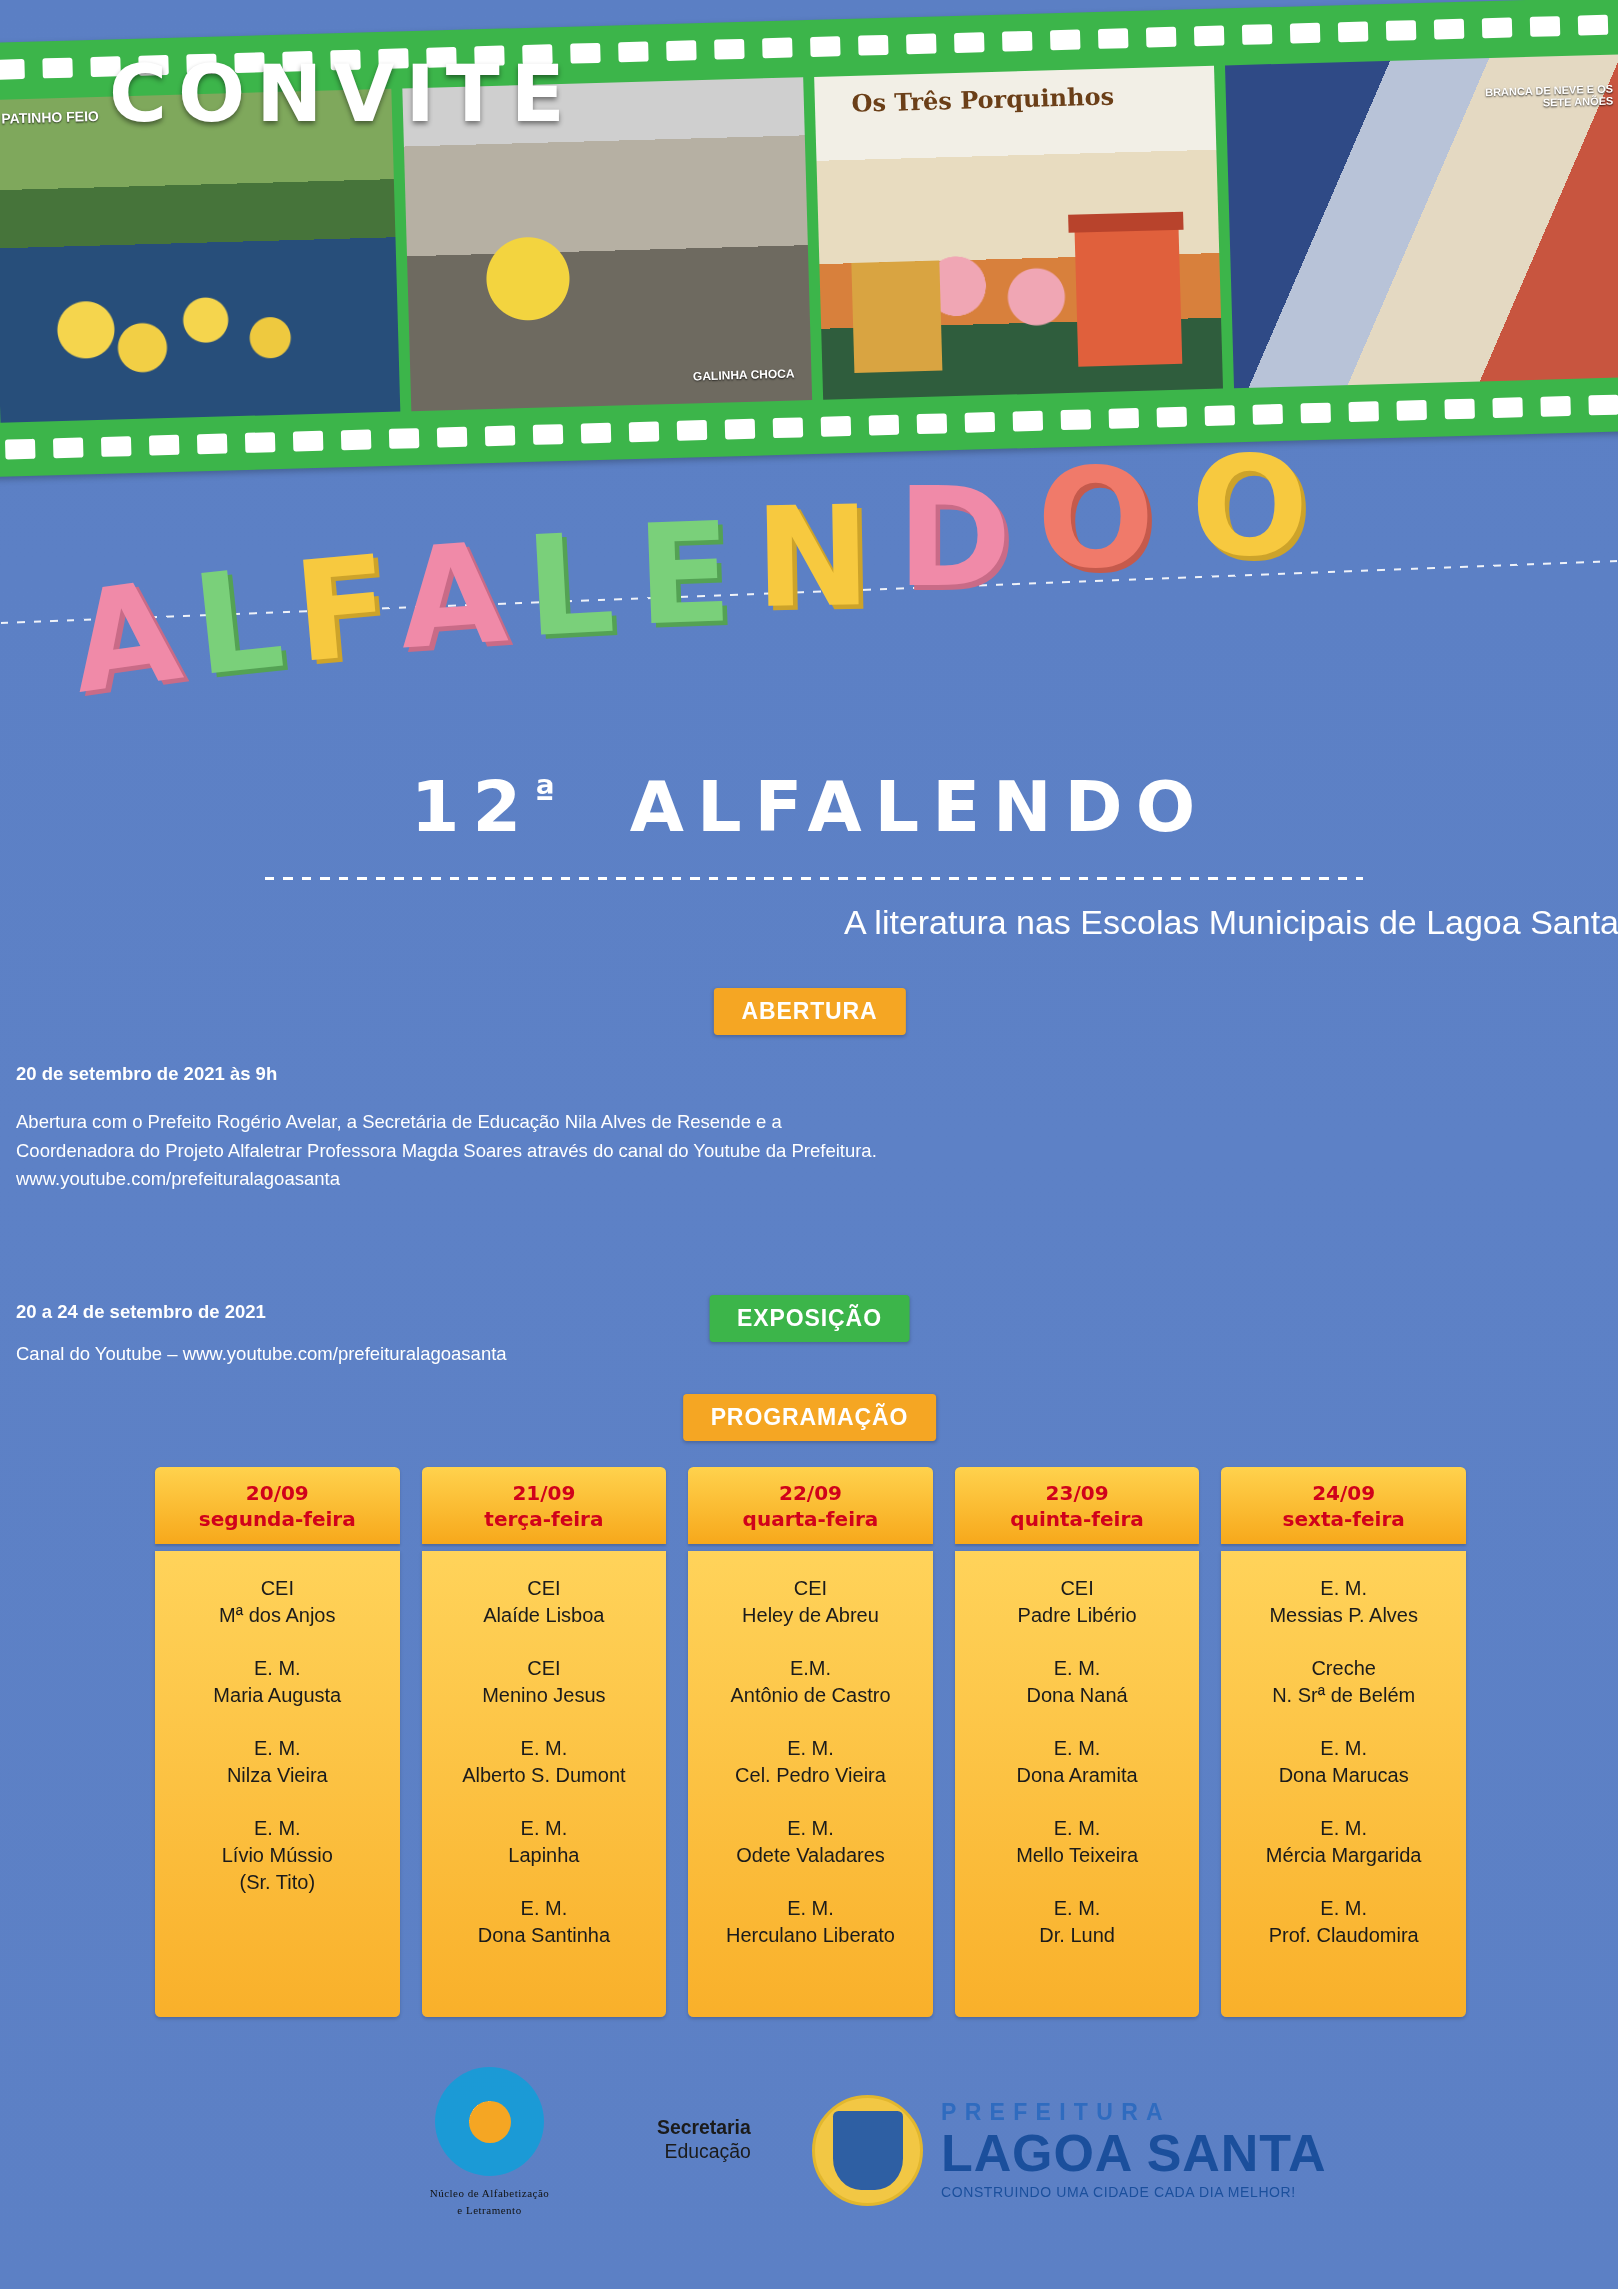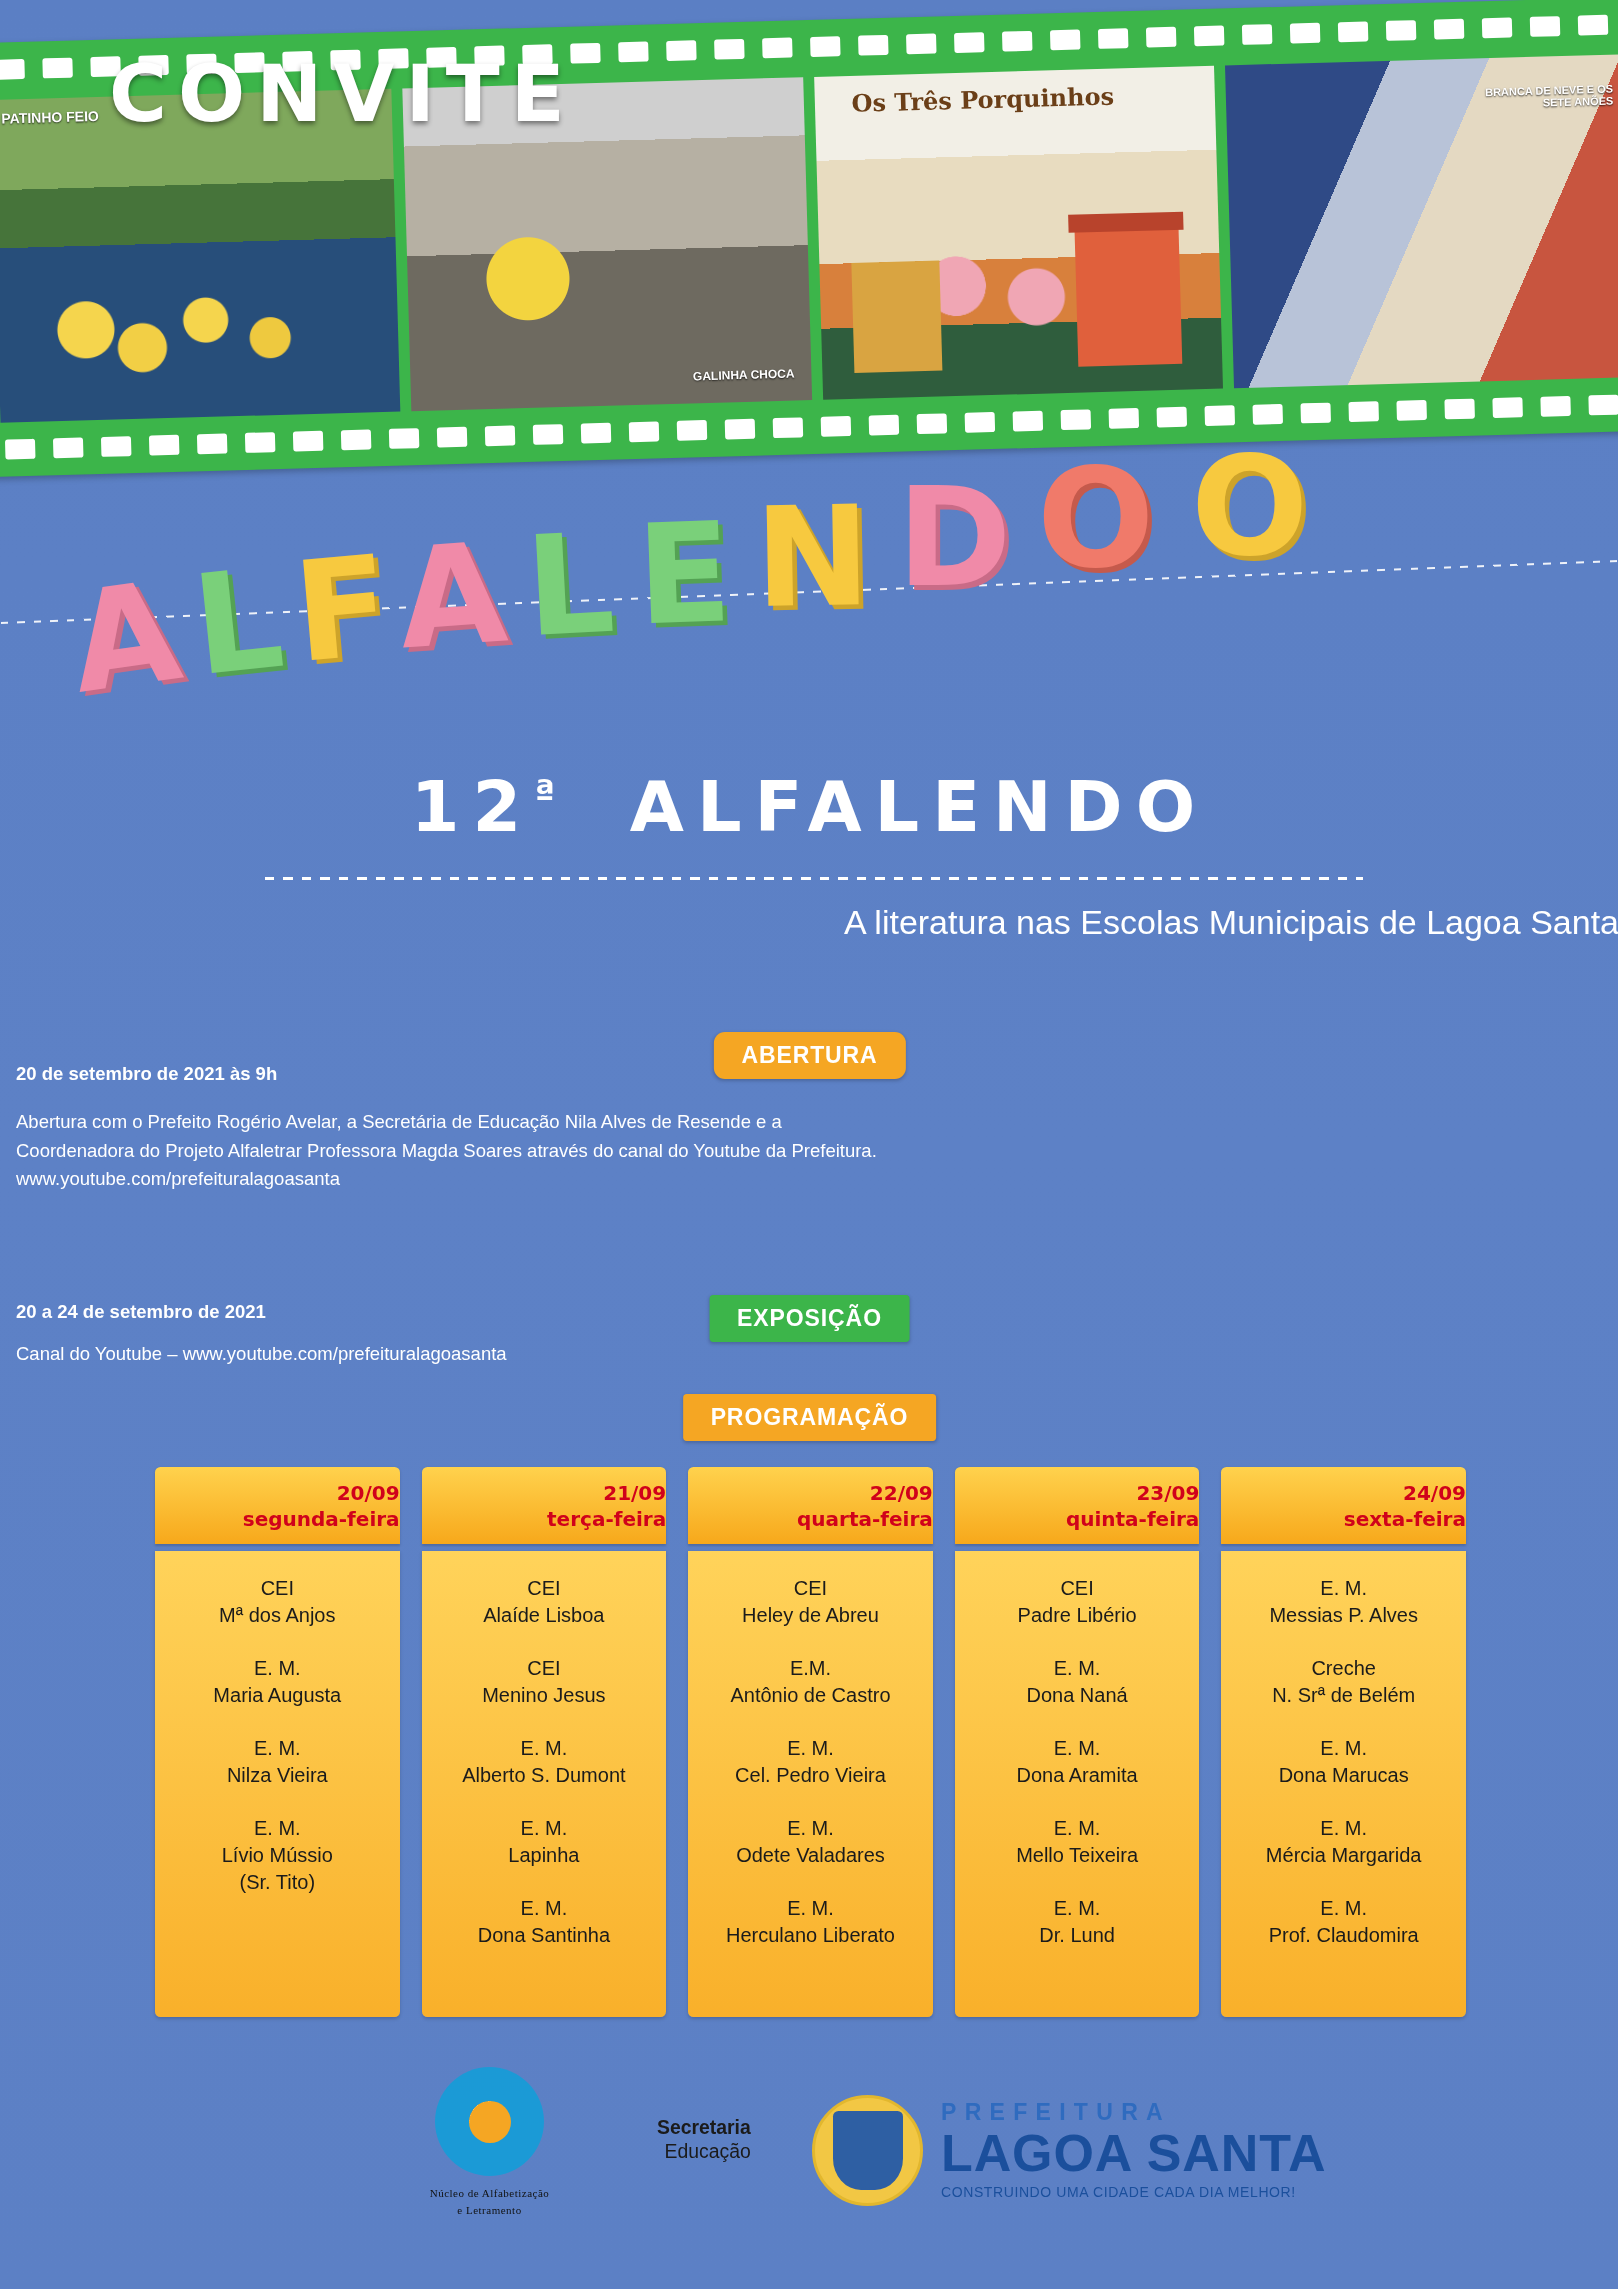--- a/index.html
+++ b/index.html
@@ -121,40 +121,40 @@
   }
 
   
   .chip {
     position: absolute; left: 50%; transform: translateX(-50%);
     padding: 10px 28px; border-radius: 3.7px;
     color: #ffffff; font-weight: bold; font-size: 23px; letter-spacing: 0.9px;
     box-shadow: 0 1.8px 3.7px rgba(0,0,0,.2);
     white-space: nowrap;
   }
-  #chip-abertura { top: 1032px; background: #f5a623; border-radius: 11px; }
+  #chip-abertura { top: 988px; background: #f5a623; }
   #chip-exposicao { top: 1251px; background: #3cb54a; margin-top: 44px; }
   #chip-programacao { top: 1394px; background: #f5a623; }
 
   .blk { position: absolute; left: 16px; width: 1619px; color: #fff; }
   #abertura-date { top: 1063px; font-size: 18.5px; font-weight: bold; }
   #abertura-body { top: 1108px; font-size: 18.5px; line-height: 1.55; }
   #exposicao-date { top: 1301px; font-size: 18.5px; font-weight: bold; }
   #exposicao-body { top: 1343px; font-size: 18.5px; }
 
   
   .sched {
     position: absolute; top: 1467px; left: 155px;
     width: 1311px; display: flex; gap: 22px;
   }
   .col { flex: 1 1 0; }
   .col-head {
     background: linear-gradient(180deg,#ffd24d 0%, #f7a81b 100%);
     border-radius: 5.5px 5.5px 0 0;
-    text-align: right; padding: 13px 0 12px;
+    text-align: center; padding: 13px 0 12px;
     color: #d0021b; font-weight: bold; font-size: 20px; line-height: 1.3;
     font-family: "DejaVu Sans", sans-serif;
     box-shadow: 0 1.8px 2.8px rgba(0,0,0,.18);
   }
   .col-head .d2 { color: #d0021b; }
   .col-body {
     margin-top: 7.4px;
     background: linear-gradient(180deg,#ffd35a 0%, #f9b02a 100%);
     border-radius: 0 0 5.5px 5.5px;
     padding: 24px 7.4px 28px;

